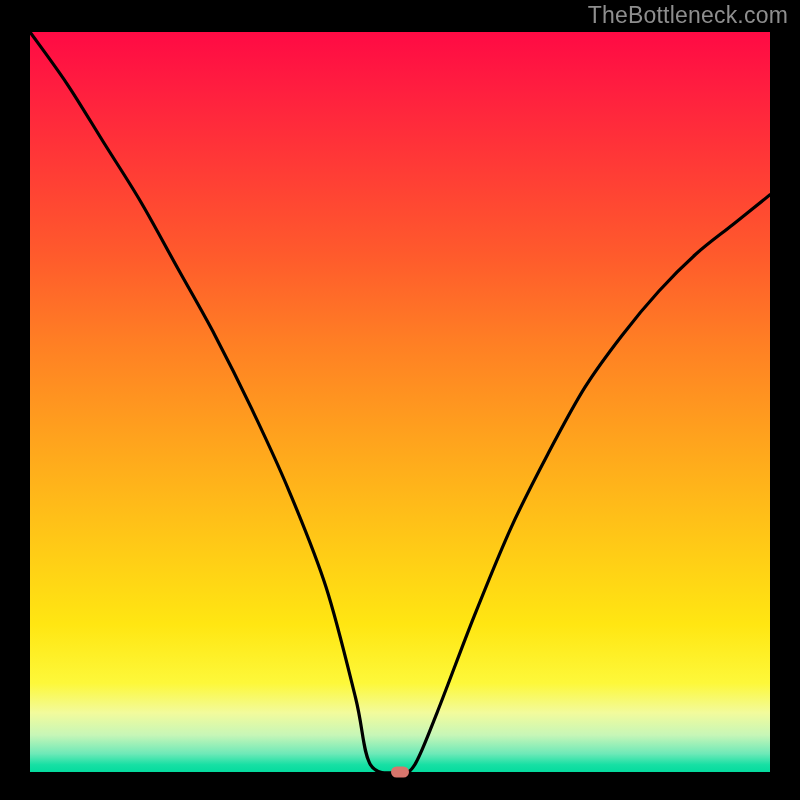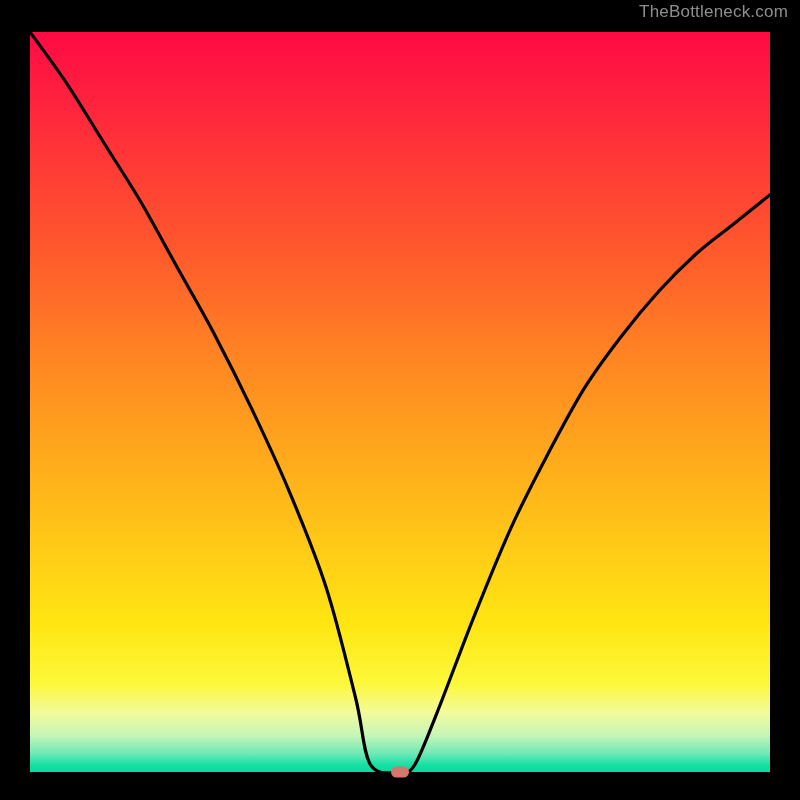--- a/index.html
+++ b/index.html
@@ -14,21 +14,21 @@
   .container {
     position: relative;
     width: 800px;
     height: 800px;
   }
   .watermark {
     position: absolute;
     top: 2px;
     right: 12px;
     color: #8e8e8e;
-    font-size: 17px;
+    font-size: 23px;
     font-weight: 400;
     letter-spacing: 0.2px;
     z-index: 30;
   }
   .plot-frame {
     position: absolute;
     left: 30px;
     top: 32px;
     width: 740px;
     height: 740px;

